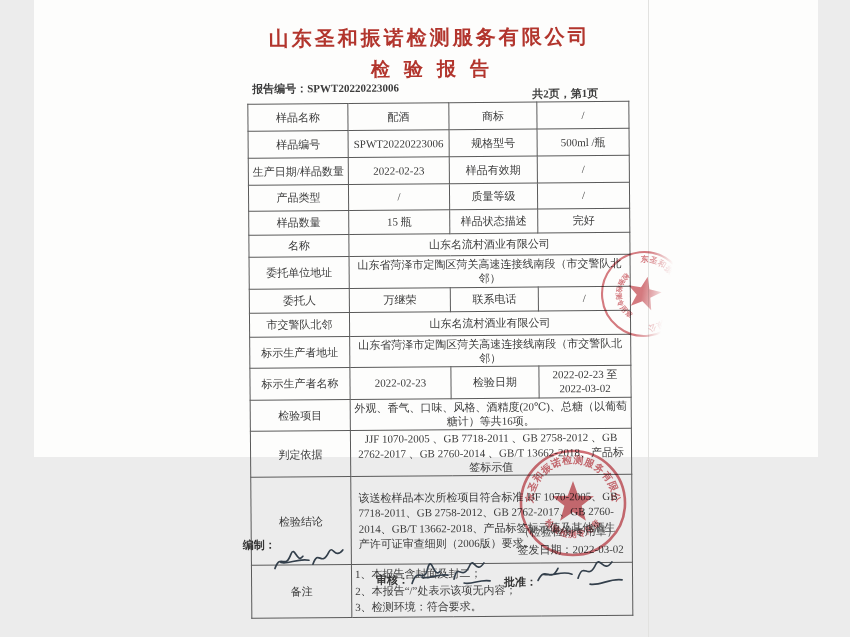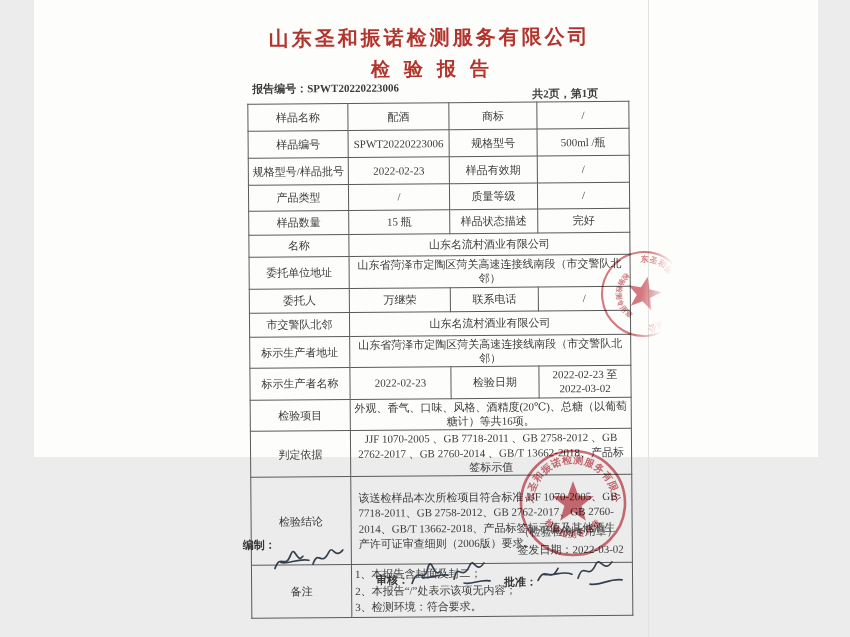--- a/index.html
+++ b/index.html
@@ -92,21 +92,21 @@
         <td>商标</td>
         <td>/</td>
       </tr>
       <tr style="height:27px">
         <td>样品编号</td>
         <td>SPWT20220223006</td>
         <td>规格型号</td>
         <td>500ml /瓶</td>
       </tr>
       <tr style="height:27px">
-        <td>规格型号/样品批号</td>
+        <td>生产日期/样品数量</td>
         <td>2022-02-23</td>
         <td>样品有效期</td>
         <td>/</td>
       </tr>
       <tr style="height:26px">
         <td>产品类型</td>
         <td>/</td>
         <td>质量等级</td>
         <td>/</td>
       </tr>

